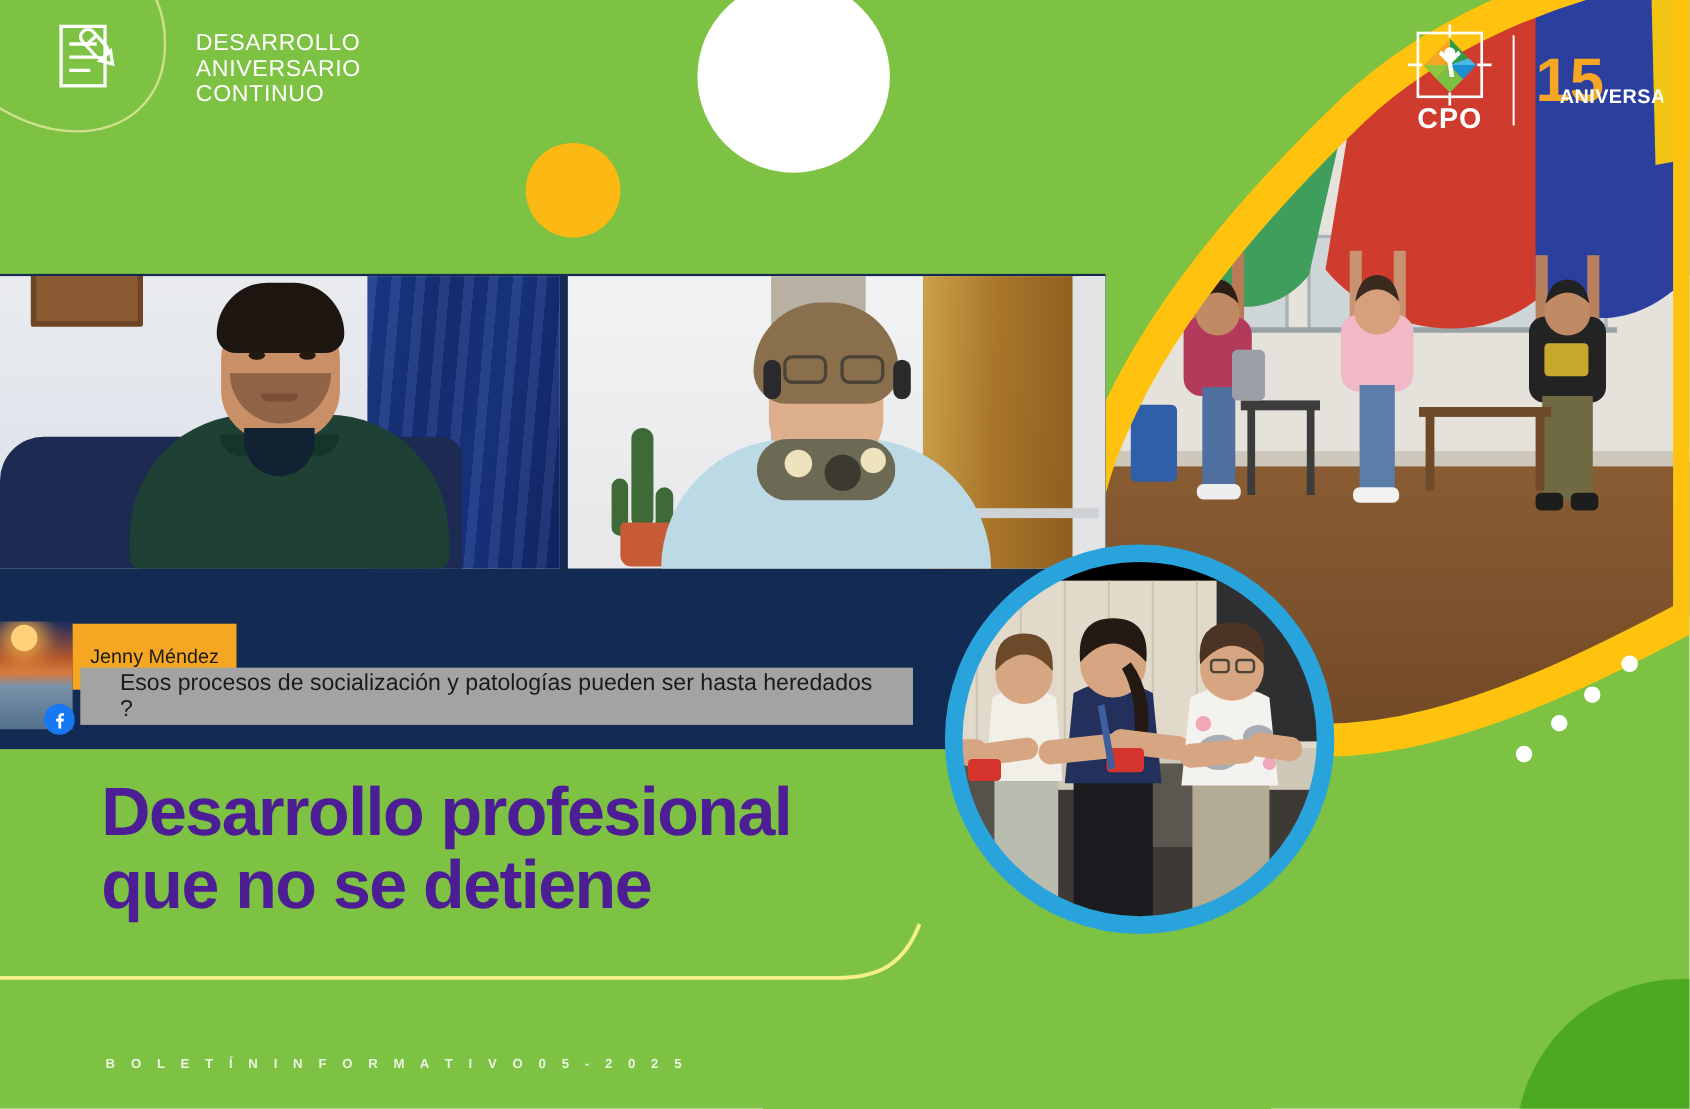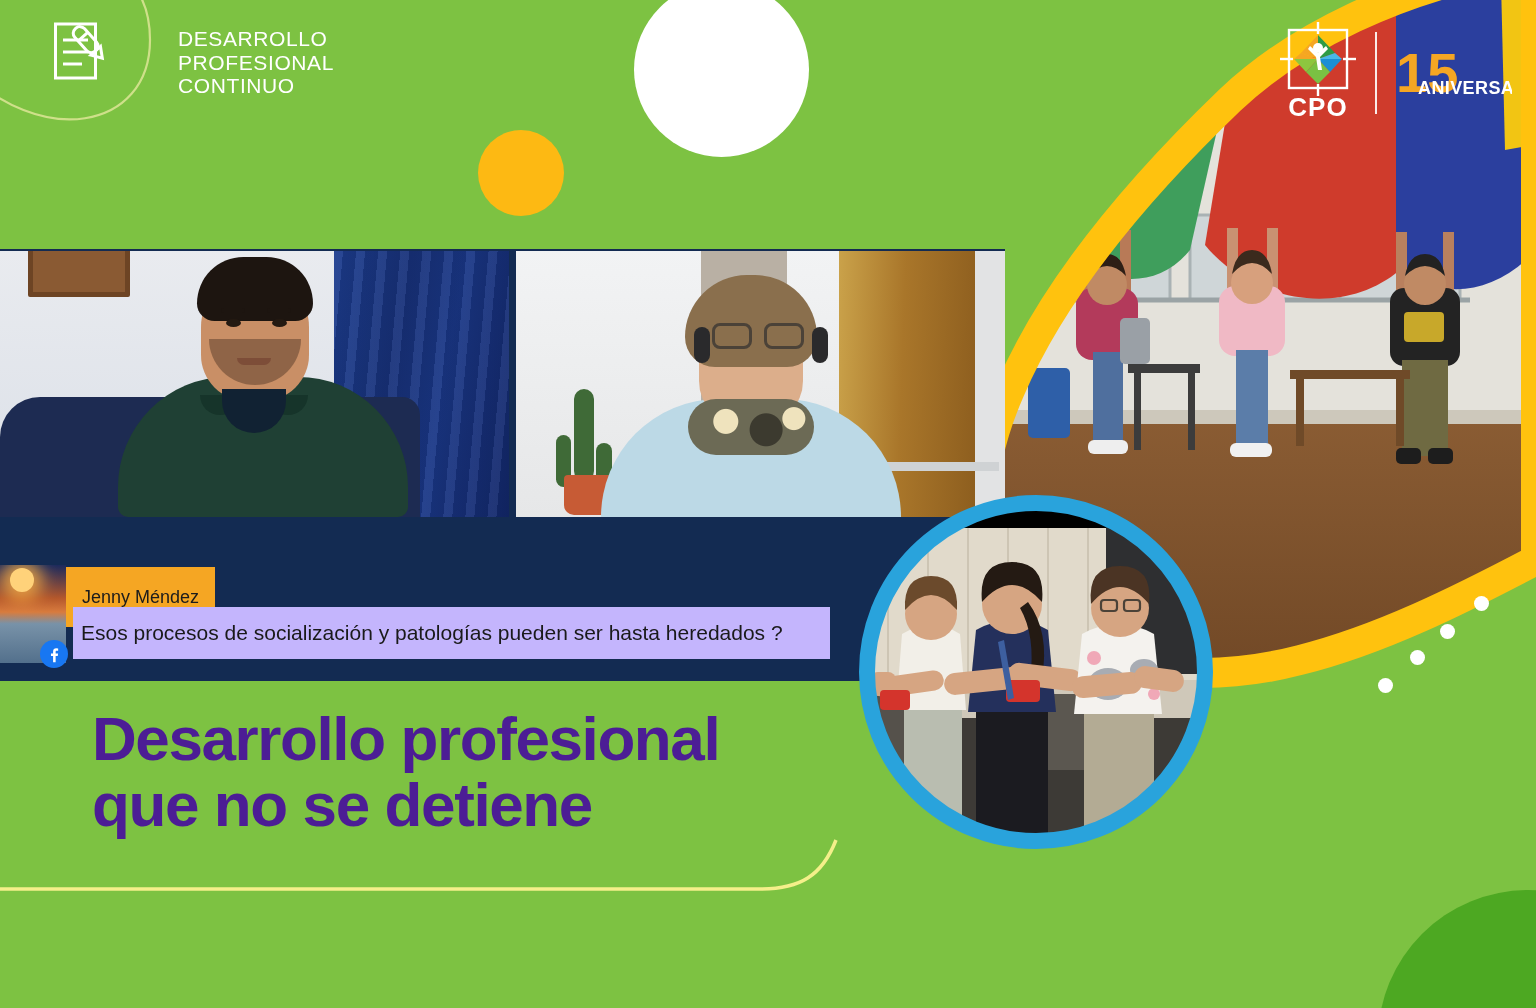--- a/index.html
+++ b/index.html
@@ -99,22 +99,22 @@
   .fb-sun{position:absolute;left:10px;top:3px;width:24px;height:24px;border-radius:50%;
     background:#ffd27a;box-shadow:0 0 16px 9px rgba(255,180,70,.75);}
   .fb-badge{position:absolute;left:40px;top:640px;width:28px;height:28px;border-radius:50%;
     background:#1877f2;display:flex;align-items:center;justify-content:center;}
   .nametag{
     position:absolute;left:66px;top:567px;height:38px;background:#f5a623;
     display:flex;align-items:center;padding:11px 16px;
     color:#1c1c1c;font-size:18px;font-weight:400;
   }
   .qbox{
-    position:absolute;left:73px;top:607px;width:757px;height:52px;background:#c4b5fd;
-    display:flex;align-items:center;padding:0 8px;box-sizing:border-box;
+    position:absolute;left:73px;top:607px;width:757px;height:52px;background:#a3a3a3;
+    display:flex;align-items:center;padding:0 36px;box-sizing:border-box;
     color:#1a1a1a;font-size:21px;
   }
 
   
   .headline{
     position:absolute;left:92px;top:706px;width:780px;
     color:#4c1d95;font-weight:bold;font-size:62px;line-height:1.06;
     letter-spacing:-1.4px;white-space:pre-line;
   }
   .footer{
@@ -228,21 +228,21 @@
     <line x1="11" y1="22" x2="36" y2="22" stroke="#ffffff" stroke-width="3"></line>
     <line x1="11" y1="34" x2="36" y2="34" stroke="#ffffff" stroke-width="3"></line>
     <line x1="11" y1="46" x2="30" y2="46" stroke="#ffffff" stroke-width="3"></line>
     <g transform="rotate(-42 40 28)">
       <rect x="33" y="4" width="13" height="30" rx="6" fill="none" stroke="#ffffff" stroke-width="3"></rect>
       <path d="M33,34 L39.5,44 L46,34 Z" fill="none" stroke="#ffffff" stroke-width="3"></path>
       <line x1="33" y1="15" x2="46" y2="15" stroke="#ffffff" stroke-width="3"></line>
     </g>
   </svg>
   <div class="hdr-title">DESARROLLO
-PROFESIONAL
+ANIVERSARIO
 CONTINUO</div>
 
   <svg style="position:absolute;left:1272px;top:22px;" width="240" height="105" viewBox="0 0 240 105">
     <g>
       <rect x="17" y="8" width="58" height="58" fill="none" stroke="#ffffff" stroke-width="2.4"></rect>
       <line x1="46" y1="0" x2="46" y2="12" stroke="#ffffff" stroke-width="2.4"></line>
       <line x1="46" y1="62" x2="46" y2="74" stroke="#ffffff" stroke-width="2.4"></line>
       <line x1="8" y1="37" x2="21" y2="37" stroke="#ffffff" stroke-width="2.4"></line>
       <line x1="71" y1="37" x2="84" y2="37" stroke="#ffffff" stroke-width="2.4"></line>
       <path d="M46,13 L63,31 L46,37 Z" fill="#2e9b45"></path>
@@ -381,14 +381,15 @@
         <rect x="266" y="106" width="16" height="11" rx="3" fill="none" stroke="#4b4238" stroke-width="2.2"></rect>
         <rect x="214" y="180" width="70" height="22" rx="11" fill="#d6a582" transform="rotate(-5 249 191)"></rect>
         <rect x="276" y="174" width="50" height="22" rx="11" fill="#d6a582" transform="rotate(8 301 185)"></rect>
       </g>
     </g>
     <circle cx="178" cy="178" r="169" fill="none" stroke="#29a3dc" stroke-width="16"></circle>
   </svg>
 
   <div class="headline">Desarrollo profesional
 que no se detiene</div>
+  <div class="footer">B O L E T Í N   I N F O R M A T I V O   0 5 - 2 0 2 5</div>
 
 </div>
 
 </body></html>

